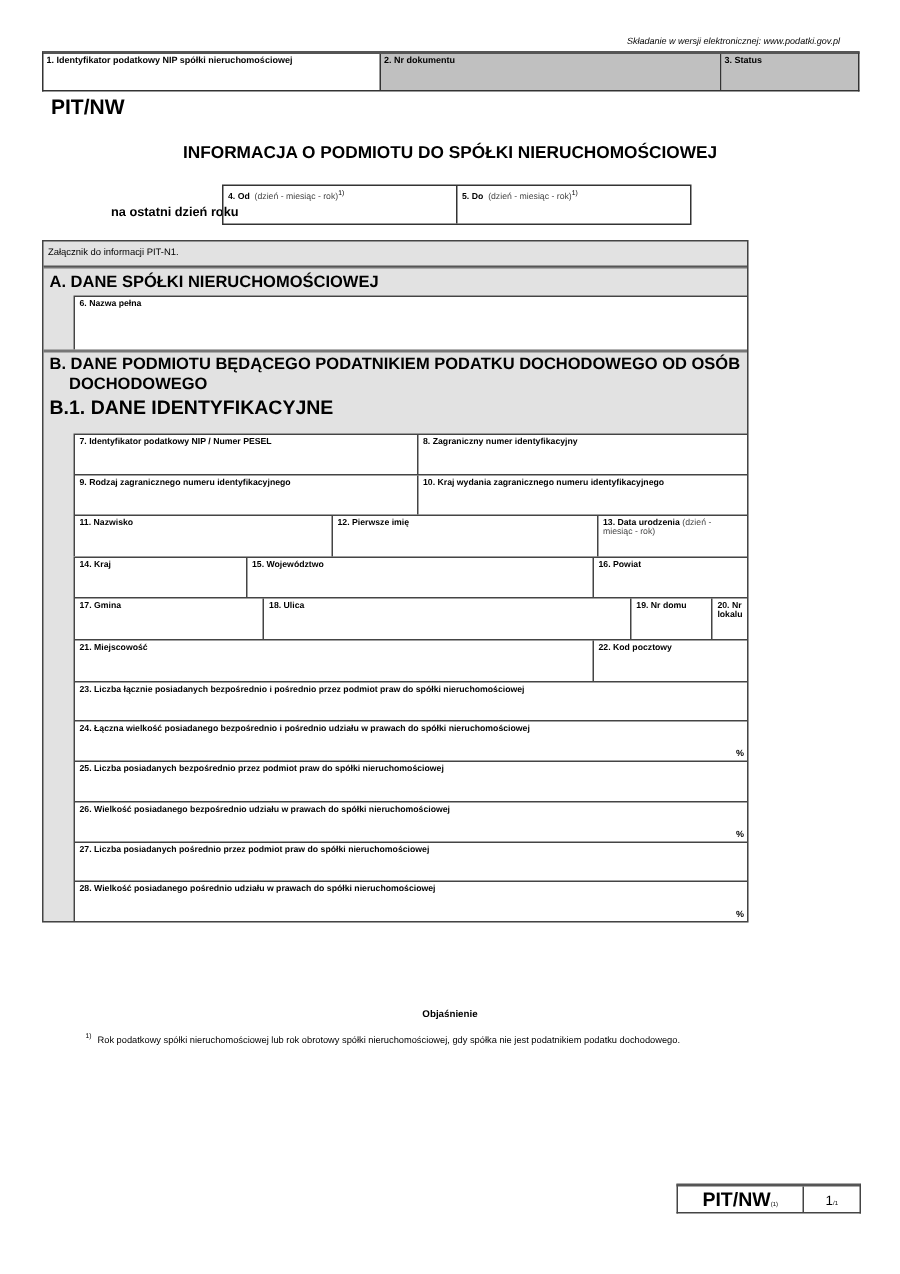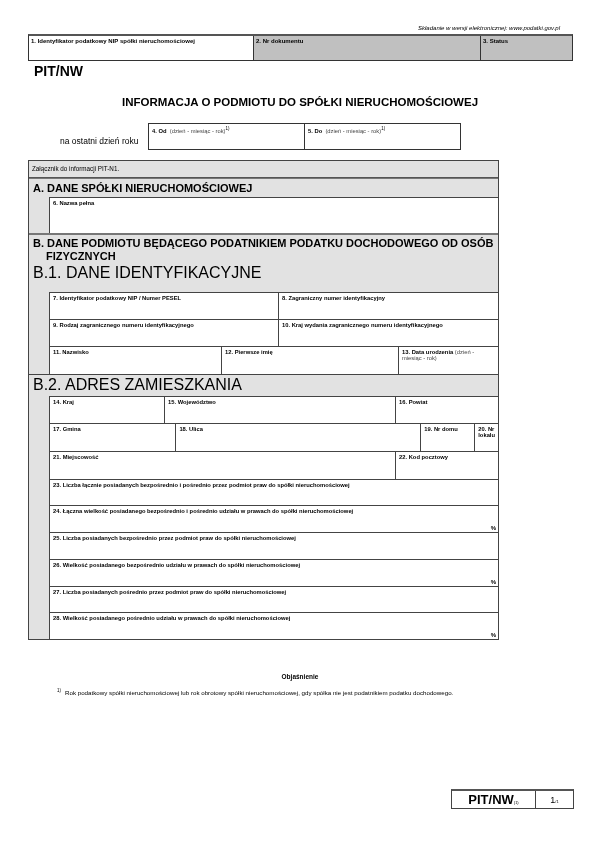--- a/index.html
+++ b/index.html
@@ -6,32 +6,32 @@
   html, body { width: 600px; height: 849px; background: #ffffff; overflow: hidden; }
   body { position: relative; font-family: "Liberation Sans", sans-serif; color: #000; }
   .abs { position: absolute; }
   .topnote { left: 0; top: 25px; width: 560px; text-align: right; font-size: 6px; font-style: italic; }
   .header-row { left: 28px; top: 34px; width: 545px; height: 27px; border: 1px solid #333; border-top: 2px solid #555; display: flex; }
   .header-cell { height: 100%; border-right: 1px solid #333; font-size: 6px; font-weight: bold; padding: 2px 2px; }
   .header-cell:last-child { border-right: none; }
   .gray { background: #c0c0c0; }
   .pit-title { left: 34px; top: 63px; font-size: 14px; font-weight: bold; }
   .main-title { left: 0; top: 96px; width: 600px; text-align: center; font-size: 11.5px; font-weight: bold; }
-  .na-ostatni { left: 40px; top: 136px; font-size: 8.5px; font-weight: normal; padding-left: 20px; }
+  .na-ostatni { left: 54px; top: 136px; font-size: 8.5px; font-weight: bold; padding-left: 20px; }
   .date-box { left: 148px; top: 123px; width: 313px; height: 27px; border: 1px solid #333; display: flex; }
   .date-cell { flex: 1; border-right: 1px solid #333; font-size: 5.8px; padding: 2px 3px; }
   .date-cell:last-child { border-right: none; }
   .date-cell b { font-weight: bold; }
   .date-cell .hint { color: #444; font-weight: normal; }
   sup { font-size: 4.5px; vertical-align: super; }
 
   .form { left: 28px; top: 160px; width: 471px; border: 1px solid #444; background: #e2e2e2; }
   .zal { height: 17px; border-bottom: 1px solid #555; font-size: 6.3px; padding: 4px 3px; }
   .sec-head { font-size: 11px; font-weight: bold; padding: 3px 4px 3px 4px; border-top: 1px solid #777; }
-  .sub-head { font-size: 16px; padding: 1px 4px 2px 4px; }
+  .sub-head { font-size: 13px; padding: 1px 4px 2px 4px; font-weight: bold; }
   .indent { margin-left: 20px; background: #fff; border-left: 1px solid #444; }
   .row { display: flex; border-top: 1px solid #444; }
   .cell { border-right: 0; font-size: 5.8px; font-weight: bold; padding: 2px 3px; position: relative; }
   .cell + .cell { border-left: 1px solid #444; }
   .cell .hint { color: #444; font-weight: normal; }
   .pct { position: absolute; right: 2px; bottom: 1px; font-size: 6px; font-weight: bold; }
   .sec-b-title { font-size: 11px; font-weight: bold; padding: 2px 4px 0 4px; line-height: 13px; border-top: 2px solid #777; }
   .sec-b-title .l2 { padding-left: 13px; display: block; }
 
   .objas { left: 0; top: 673px; width: 600px; text-align: center; font-size: 6.5px; font-weight: bold; }
@@ -82,40 +82,39 @@
   <div class="indent">
     <div class="row" style="height:36px">
       <div class="cell" style="flex:1">
         <span>6. Nazwa pełna</span>
       </div>
     </div>
   </div>
 
   <div class="sec-b-title">
     <span>B. DANE PODMIOTU BĘDĄCEGO PODATNIKIEM PODATKU DOCHODOWEGO OD OSÓB</span>
-    <span class="l2">FIZYCZNYCH</span>
+    <span class="l2">DOCHODOWEGO</span>
   </div>
   <div class="sub-head">B.1. DANE IDENTYFIKACYJNE</div>
   <div class="indent" style="margin-top:8px">
     <div class="row" style="height:27px">
       <div class="cell" style="width:228px"><span>7. Identyfikator podatkowy NIP / Numer PESEL</span></div>
       <div class="cell" style="flex:1"><span>8. Zagraniczny numer identyfikacyjny</span></div>
     </div>
     <div class="row" style="height:27px">
       <div class="cell" style="width:228px"><span>9. Rodzaj zagranicznego numeru identyfikacyjnego</span></div>
       <div class="cell" style="flex:1"><span>10. Kraj wydania zagranicznego numeru identyfikacyjnego</span></div>
     </div>
     <div class="row" style="height:28px">
       <div class="cell" style="width:171px"><span>11. Nazwisko</span></div>
       <div class="cell" style="width:177px"><span>12. Pierwsze imię</span></div>
       <div class="cell" style="flex:1"><span>13. Data urodzenia</span>&nbsp;<span class="hint">(dzień - miesiąc - rok)</span></div>
     </div>
   </div>
 
-  <div class="sub-head" style="border-top:1px solid #444">B.2. ADRES ZAMIESZKANIA</div>
   <div class="indent">
     <div class="row" style="height:27px">
       <div class="cell" style="width:114px"><span>14. Kraj</span></div>
       <div class="cell" style="width:231px"><span>15. Województwo</span></div>
       <div class="cell" style="flex:1"><span>16. Powiat</span></div>
     </div>
     <div class="row" style="height:28px">
       <div class="cell" style="width:138px"><span>17. Gmina</span></div>
       <div class="cell" style="width:270px"><span>18. Ulica</span></div>
       <div class="cell" style="width:59px"><span>19. Nr domu</span></div>

